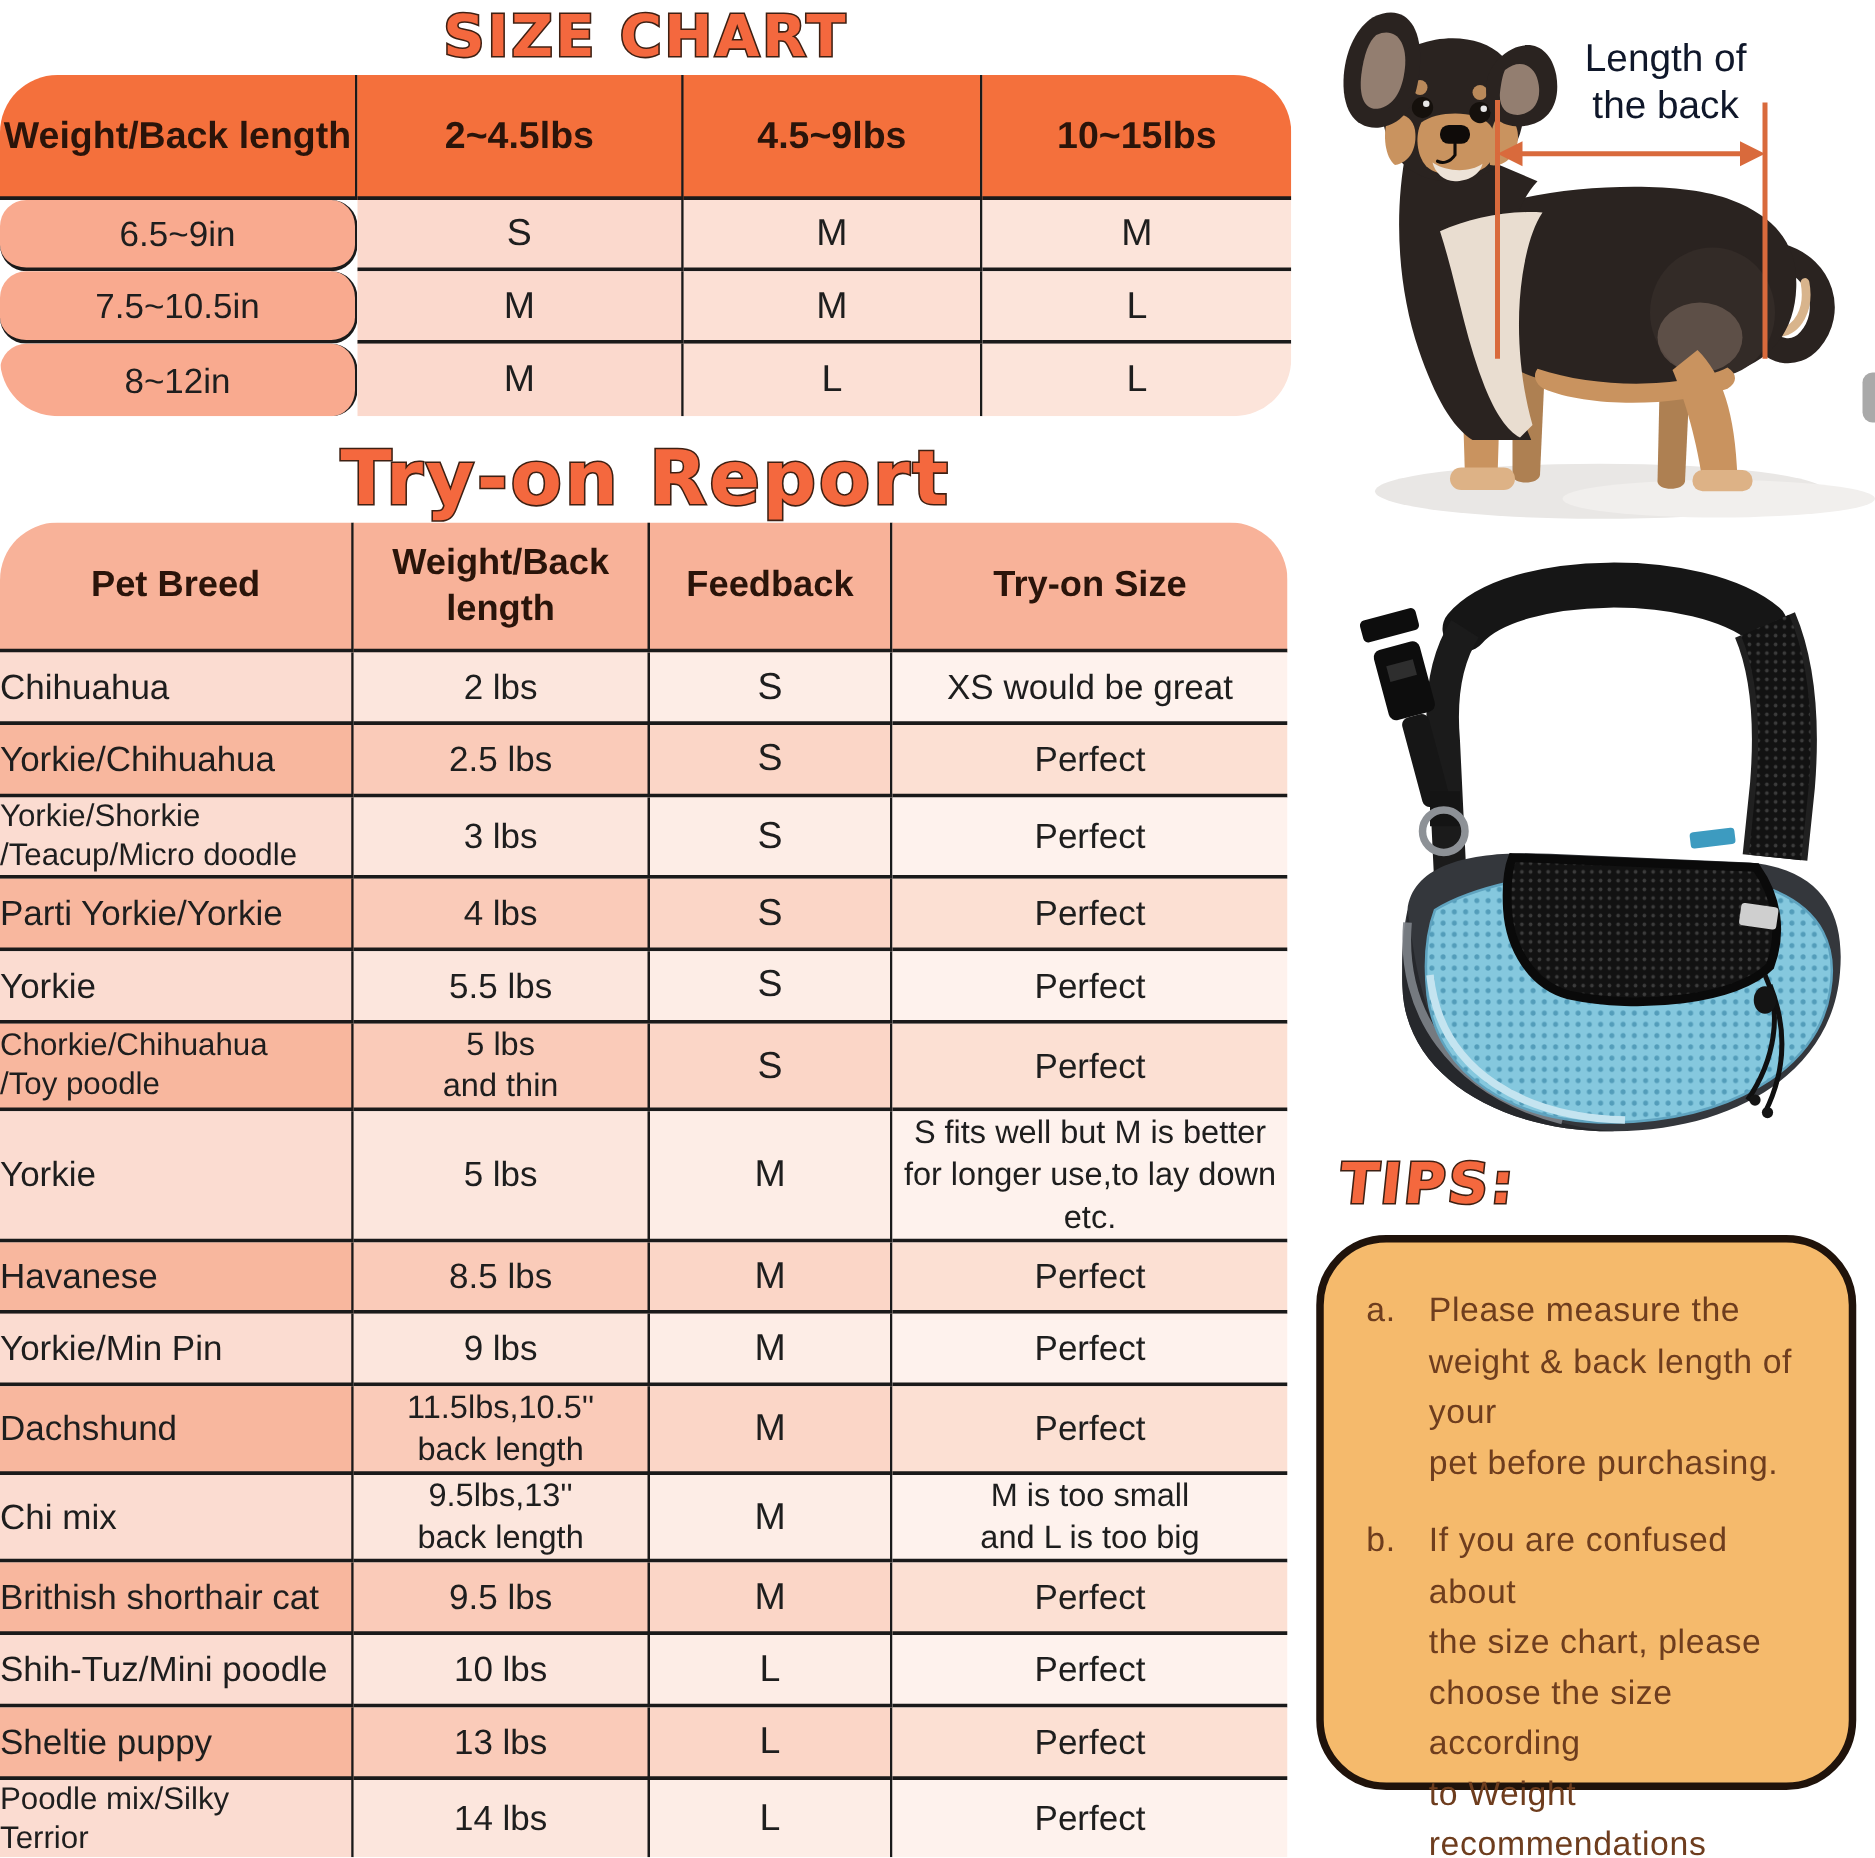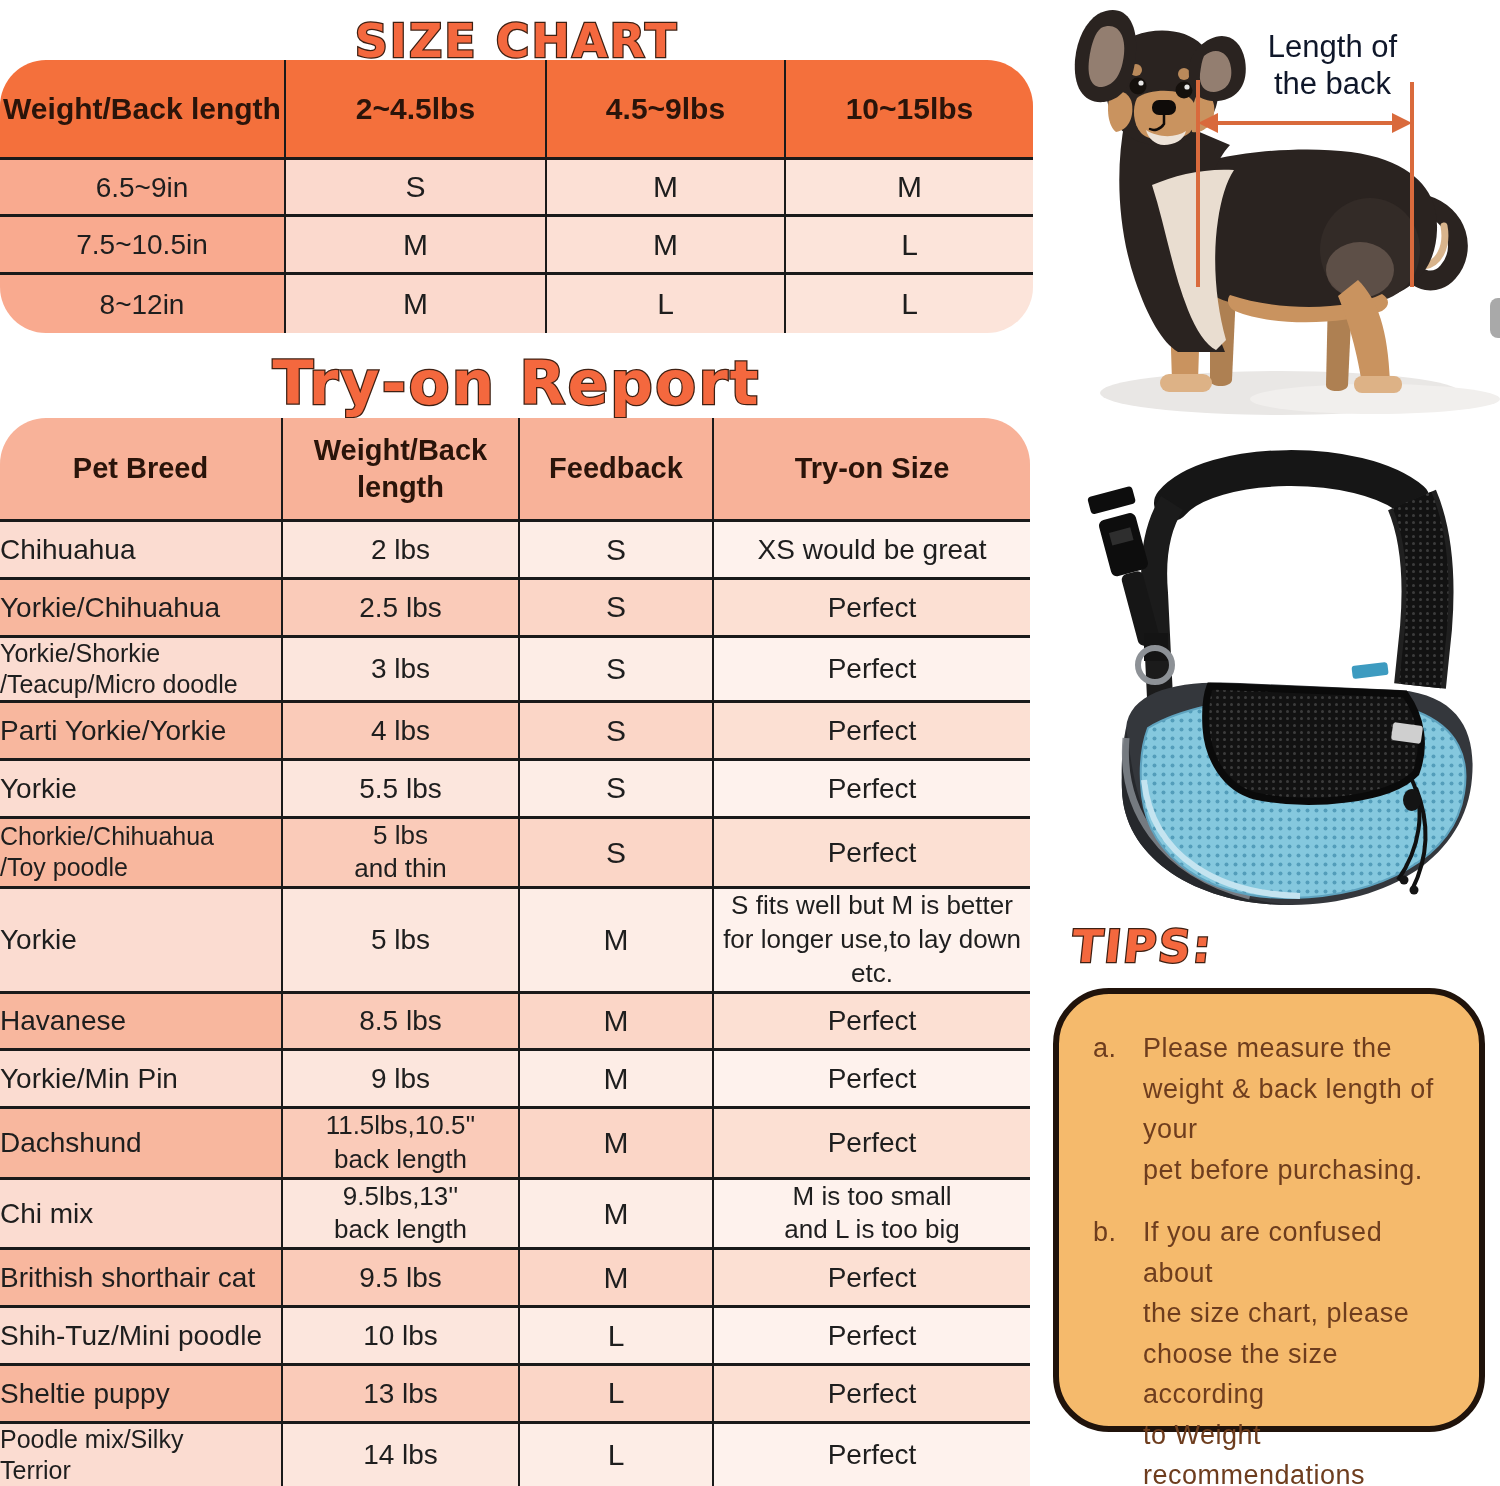--- a/index.html
+++ b/index.html
@@ -3,21 +3,21 @@
 <meta charset="utf-8">
 <style>
   html,body{margin:0;padding:0;background:#fff;}
   .canvas{position:relative;width:1500px;height:1486px;overflow:hidden;background:#ffffff;
           font-family:"Liberation Sans", sans-serif;color:#1e1e1e;}
 
   
   .title{position:absolute;font-family:"DejaVu Sans", sans-serif;font-weight:800;
          color:#F4683E;-webkit-text-stroke:2.5px #3E2013;paint-order:stroke fill;
          letter-spacing:2px;white-space:nowrap;}
-  .size-title{left:0;top:2px;width:1033px;text-align:center;font-size:46px;margin-top:12px;}
+  .size-title{left:0;top:2px;width:1033px;text-align:center;font-size:46px;}
   .tryon-title{left:0;top:348px;width:1033px;text-align:center;font-size:60px;}
   .tips-title{left:1072px;top:920px;font-size:45px;transform:skewX(-6deg);}
 
   
   .size-table{position:absolute;left:0;top:60px;width:1033px;height:273px;
               display:grid;grid-template-columns:286px 261px 239px 247px;
               grid-template-rows:100px 57px 58px 58px;
               border-radius:46px;overflow:hidden;}
   .tryon-table{position:absolute;left:0;top:418px;width:1030px;height:1068px;
                display:grid;grid-template-columns:283px 237px 194px 316px;
@@ -25,21 +25,21 @@
                border-radius:46px 46px 0 0;overflow:hidden;}
   .size-table>div,.tryon-table>div{
       display:flex;align-items:center;justify-content:center;text-align:center;
       font-size:28px;white-space:pre-line;line-height:1.25;box-sizing:border-box;
       border-right:2px solid #1a1a1a;border-bottom:3px solid #1a1a1a;}
   .size-table>div:nth-child(4n),.tryon-table>div:nth-child(4n){border-right:none;}
   .size-table>div:nth-child(n+13){border-bottom:none;}
   .tryon-table>div:nth-child(n+61){border-bottom:none;}
 
   .size-table .hd{background:#F4703C;font-weight:bold;font-size:30px;color:#2a140a;}
-  .size-table .lab{background:#F9AA8F;}
+  .size-table .lab{background:#F9AA8F;border-radius:21px;}
   .size-table .v2{background:#FBD9CD;}
   .size-table .v3{background:#FCE0D5;}
   .size-table .v4{background:#FCE4DA;}
   .size-table .sz{font-size:30px;}
 
   .tryon-table .hd{background:#F8B299;font-weight:bold;font-size:29px;color:#2a140a;}
   .tryon-table .c1{justify-content:flex-start;text-align:left;}
   .tryon-table .hd.c1{justify-content:center;text-align:right;padding-left:0;}
   .tryon-table .o.c1{background:#FBDCD1;}
   .tryon-table .o.c2{background:#FCE6DD;text-align:center;}

